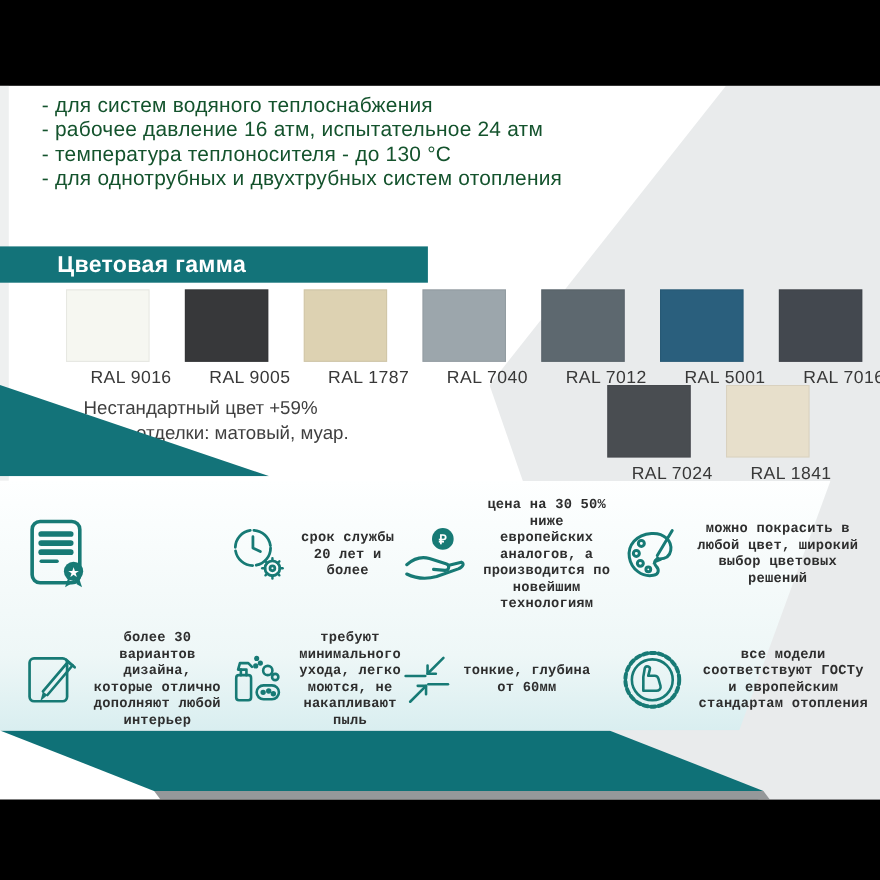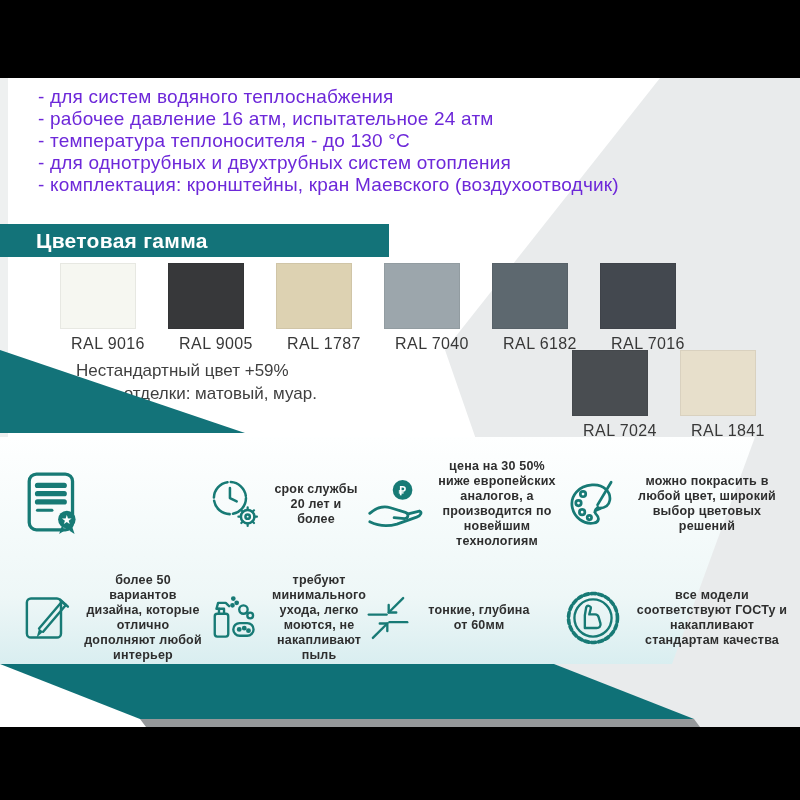--- a/index.html
+++ b/index.html
@@ -24,54 +24,54 @@
   #teal-triangle{clip-path:polygon(0 272px,245px 355px,0 355px);}
   #features-panel{
     top:359px;height:227px;left:0;right:0;position:absolute;
     background:linear-gradient(180deg,#feffff 0%,#eef7f7 70%,#d9eef0 100%);
     clip-path:polygon(0 0,755px 0,672px 227px,0 227px);
   }
   #teal-band{clip-path:polygon(0 586px,554px 586px,694px 641px,140px 641px);}
   #shadow-strip{clip-path:polygon(140px 641px,694px 641px,700px 649px,146px 649px);}
 
   
-  .specs{position:absolute;top:8px;left:38px;color:#6d28d9;font-size:19px;line-height:22px;letter-spacing:.2px;}
+  .specs{position:absolute;top:8px;left:38px;color:#14532d;font-size:19px;line-height:22px;letter-spacing:.2px;}
   .spec-line{white-space:nowrap;}
   .spec-line::before{content:"- ";}
 
   
   .palette-header{
     position:absolute;top:146px;left:0;width:389px;height:33px;
     color:#fff;font-size:21px;font-weight:bold;line-height:33px;
-    padding-left:36px;box-sizing:border-box;letter-spacing:.3px;
+    padding-left:52px;box-sizing:border-box;letter-spacing:.3px;
   }
 
   
   .swatch-row{position:absolute;display:flex;gap:12px;}
   #swatch-row-1{top:185px;left:60px;}
-  #swatch-row-2{top:272px;left:572px;}
-  .swatch-cell{width:96px;text-align:center;}
+  #swatch-row-2{top:272px;left:552px;}
+  .swatch-cell{width:96px;text-align:right;}
   .swatch{width:76px;height:66px;box-shadow:inset 0 0 0 1px rgba(0,0,0,.06);}
   .swatch-label{margin-top:6px;font-size:16px;color:#383838;letter-spacing:.4px;white-space:nowrap;}
 
   
   .notes{position:absolute;top:281px;left:76px;color:#3f3f3f;font-size:17px;line-height:23px;}
 
   
   .features-grid{
     position:absolute;top:372px;left:0;width:800px;
     display:grid;grid-template-columns:180px 152px 192px 246px;
     grid-auto-rows:108px;row-gap:6px;column-gap:6px;
     padding-left:22px;box-sizing:border-box;
   }
   .feature{display:flex;align-items:center;gap:10px;}
   .f-icon{flex:0 0 auto;display:flex;align-items:center;justify-content:center;}
   .f-text{
     font-size:12.5px;line-height:15px;font-weight:bold;color:#2e2e2e;
-    text-align:center;letter-spacing:.2px;
+    text-align:center;letter-spacing:.2px;font-family:Liberation Mono, monospace;
   }
   .feature:nth-child(1) .f-icon svg{width:66px;height:66px;}
   .feature:nth-child(2) .f-icon svg,.feature:nth-child(6) .f-icon svg{width:54px;height:54px;}
   .feature:nth-child(3) .f-icon svg{width:60px;height:60px;}
   .feature:nth-child(4) .f-icon svg,.feature:nth-child(8) .f-icon svg{width:58px;height:58px;}
   .feature:nth-child(5) .f-icon svg{width:52px;height:52px;}
   .feature:nth-child(7) .f-icon svg{width:44px;height:44px;}
   .feature:nth-child(1) .f-text{max-width:102px;}
   .feature:nth-child(2) .f-text{max-width:92px;}
   .feature:nth-child(3) .f-text{max-width:122px;}
@@ -89,21 +89,20 @@
 <div class="slide">
 
   <div class="layer" id="gray-shape" style="background-color: rgb(233, 235, 236);"></div>
   <div id="left-edge-strip"></div>
 
   <div class="specs">
     <div class="spec-line">для систем водяного теплоснабжения</div>
     <div class="spec-line">рабочее давление 16 атм, испытательное 24 атм</div>
     <div class="spec-line">температура теплоносителя - до 130 °C</div>
     <div class="spec-line">для однотрубных и двухтрубных систем отопления</div>
-    <div class="spec-line">комплектация: кронштейны, кран Маевского (воздухоотводчик)</div>
   </div>
 
   <div class="palette-header" style="background-color: rgb(19, 115, 121);">Цветовая гамма</div>
 
   <div id="swatch-row-1" class="swatch-row">
     <div class="swatch-cell">
       <div class="swatch" style="background-color: rgb(246, 247, 241);"></div>
       <div class="swatch-label">RAL 9016</div>
     </div>
     <div class="swatch-cell">
@@ -113,21 +112,25 @@
     <div class="swatch-cell">
       <div class="swatch" style="background-color: rgb(221, 210, 178);"></div>
       <div class="swatch-label">RAL 1787</div>
     </div>
     <div class="swatch-cell">
       <div class="swatch" style="background-color: rgb(156, 166, 172);"></div>
       <div class="swatch-label">RAL 7040</div>
     </div>
     <div class="swatch-cell">
       <div class="swatch" style="background-color: rgb(93, 104, 111);"></div>
-      <div class="swatch-label">RAL 6182</div>
+      <div class="swatch-label">RAL 7012</div>
+    </div>
+    <div class="swatch-cell">
+      <div class="swatch" style="background-color: rgb(42, 95, 125);"></div>
+      <div class="swatch-label">RAL 5001</div>
     </div>
     <div class="swatch-cell">
       <div class="swatch" style="background-color: rgb(67, 72, 79);"></div>
       <div class="swatch-label">RAL 7016</div>
     </div>
   </div>
 
   <div id="swatch-row-2" class="swatch-row">
     <div class="swatch-cell">
       <div class="swatch" style="background-color: rgb(73, 77, 81);"></div>
@@ -219,21 +222,21 @@
       <div class="f-icon" style="color: rgb(23, 122, 117);">
         <svg viewBox="0 0 64 64" fill="none" stroke="currentColor" stroke-width="3" stroke-linecap="round" stroke-linejoin="round">
           <rect x="6" y="8" width="42" height="48" rx="5"></rect>
           <path d="M21 45 L49 12"></path>
           <path d="M26 49 L54 16"></path>
           <path d="M49 12 L54 16"></path>
           <path d="M47 9.5 L56.5 18"></path>
           <path d="M21 45 L18 56 L26 49 Z" fill="currentColor" stroke="none"></path>
         </svg>
       </div>
-      <div class="f-text">более 50 вариантов дизайна, которые отлично дополняют любой интерьер</div>
+      <div class="f-text">более 30 вариантов дизайна, которые отлично дополняют любой интерьер</div>
     </div>
 
     <div class="feature">
       <div class="f-icon" style="color: rgb(23, 122, 117);">
         <svg viewBox="0 0 64 64" fill="none" stroke="currentColor" stroke-width="2.8" stroke-linecap="round" stroke-linejoin="round">
           <rect x="8" y="27" width="16" height="27" rx="3"></rect>
           <path d="M13 27 v-6 h6 v6"></path>
           <path d="M13 21 h-3 l2 -7 h9 l4 4"></path>
           <circle cx="30" cy="9" r="1.4" fill="currentColor"></circle>
           <circle cx="34" cy="14" r="1.4" fill="currentColor"></circle>
@@ -264,21 +267,21 @@
     </div>
 
     <div class="feature">
       <div class="f-icon" style="color: rgb(23, 122, 117);">
         <svg viewBox="0 0 64 64" fill="none" stroke="currentColor" stroke-width="2.8" stroke-linecap="round" stroke-linejoin="round">
           <circle cx="32" cy="32" r="27" stroke-dasharray="4.6 3.2" stroke-width="4"></circle>
           <circle cx="32" cy="32" r="20.5" stroke-width="2.6"></circle>
           <path d="M23 29 V43 M23 43 h13 c3 0 5 -2.2 4.2 -5 l-2 -7 c-.5 -1.8 -2 -3 -3.8 -3 h-6.5 l1.6 -6.2 c.8 -3 -3.6 -4.6 -5 -1.6 L23 29" stroke-width="2.6"></path>
         </svg>
       </div>
-      <div class="f-text">все модели соответствуют ГОСТу и накапливают стандартам качества</div>
+      <div class="f-text">все модели соответствуют ГОСТу и европейским стандартам отопления</div>
     </div>
 
   </div>
 
   <div class="layer" id="teal-band" style="background-color: rgb(15, 113, 119);"></div>
   <div class="layer" id="shadow-strip" style="background-color: rgb(149, 152, 154);"></div>
 
 </div>
 
 <div id="letterbox-bottom" class="letterbox" style="background-color: rgb(0, 0, 0);"></div>

